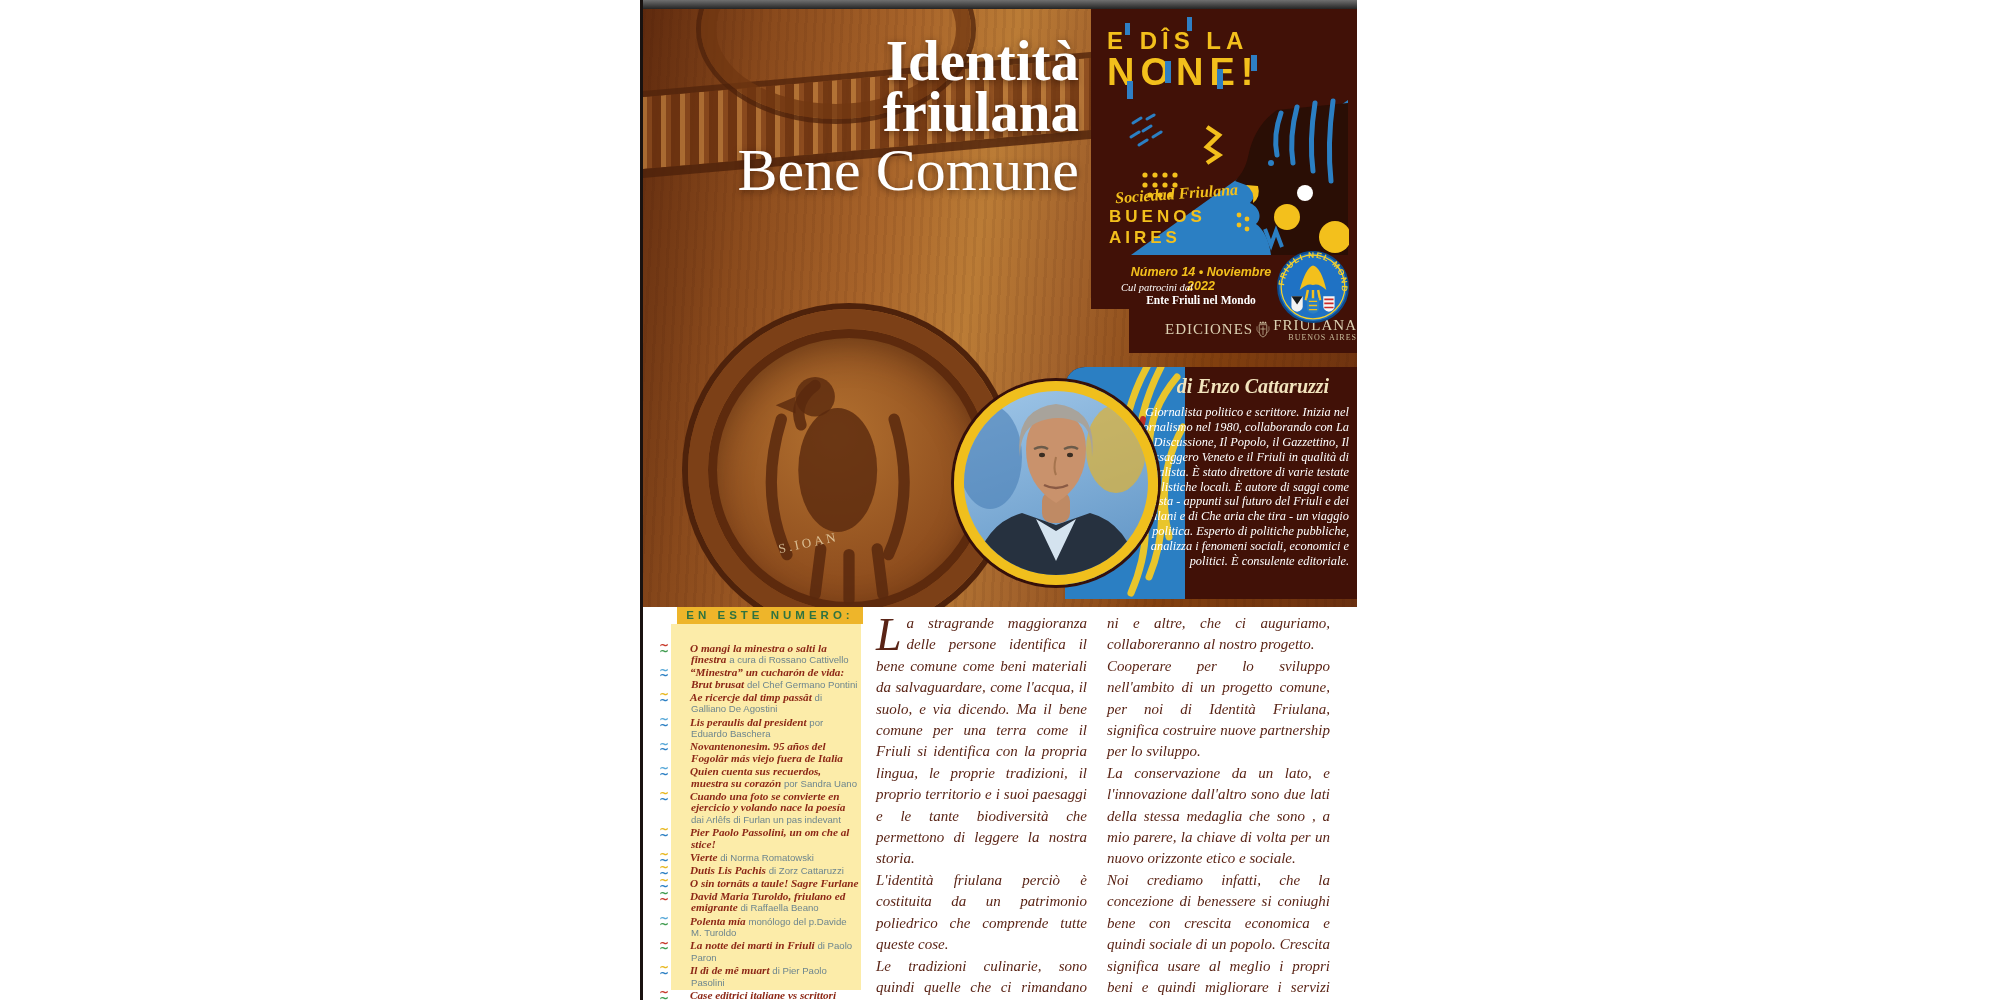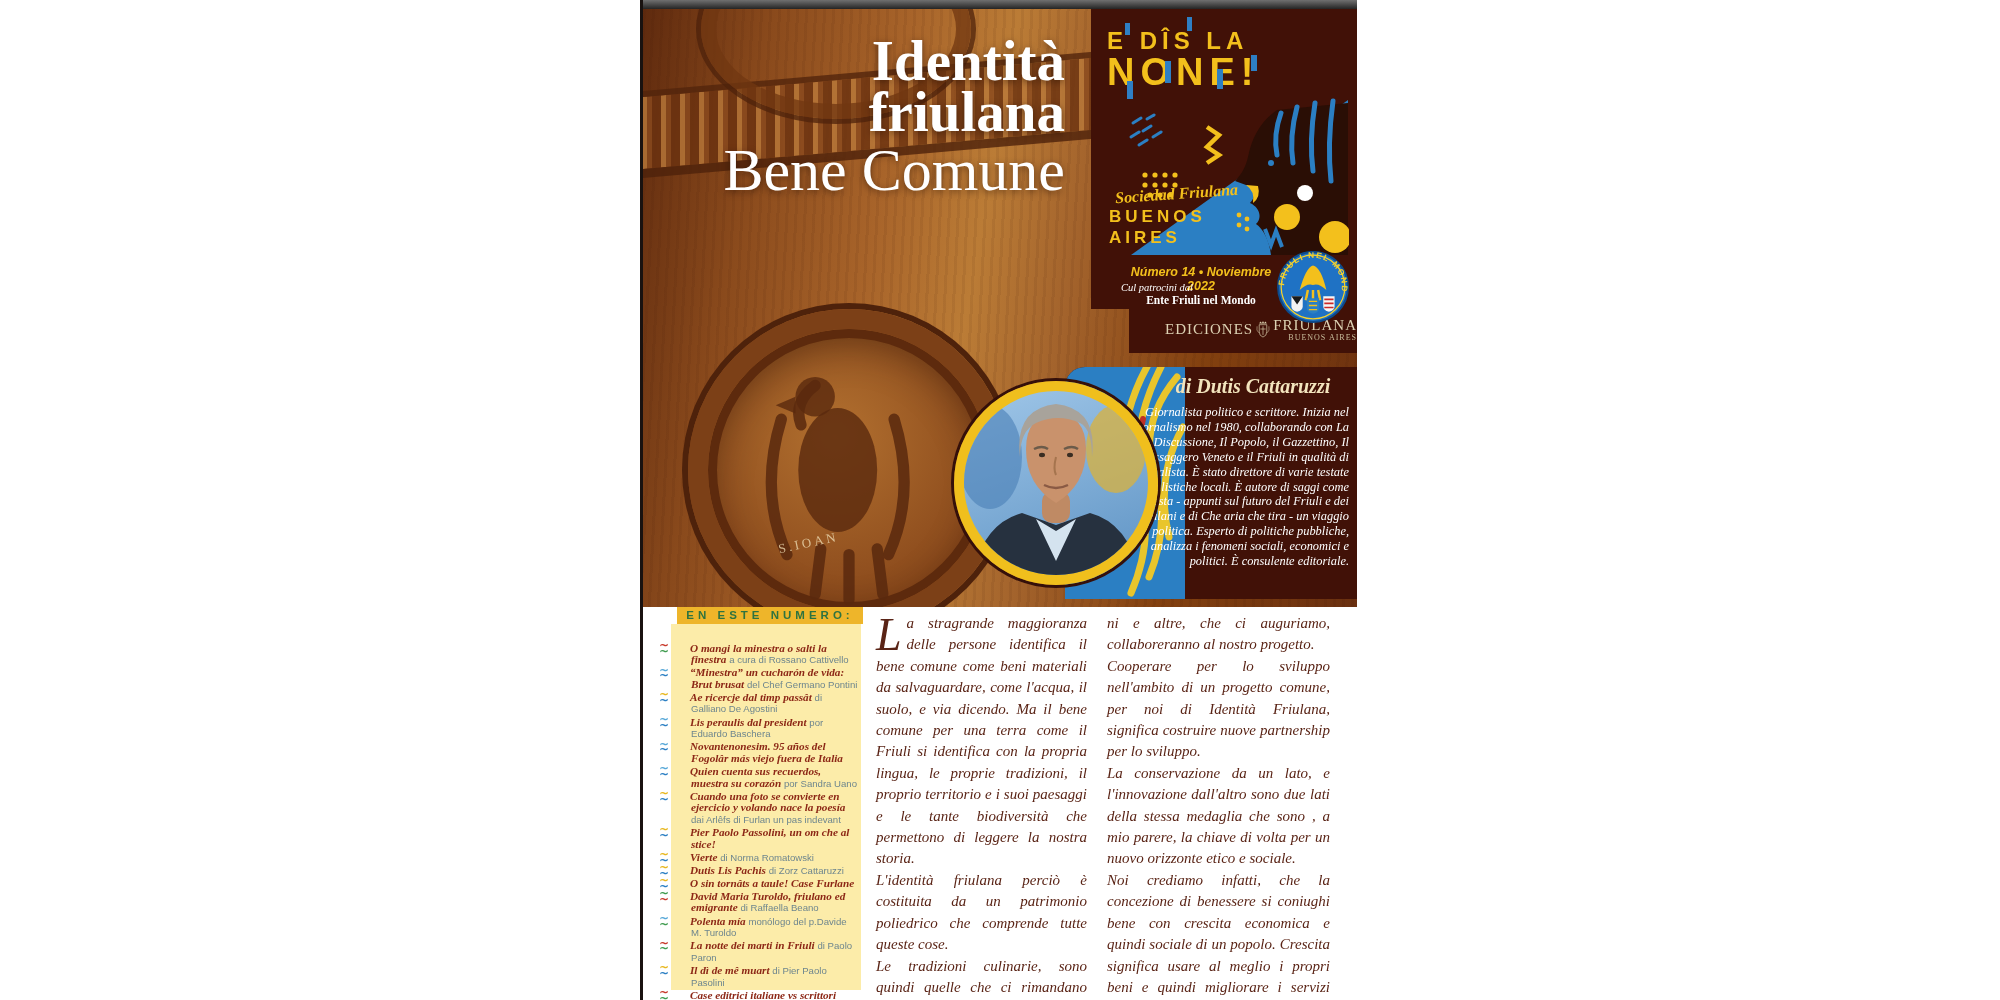--- a/index.html
+++ b/index.html
@@ -21,21 +21,21 @@
   .medallion-top{position:absolute;left:58px;top:-70px;width:240px;height:150px;border-radius:50%;
         border:15px solid #713711;box-shadow:0 0 0 5px #4e220b;opacity:.75;}
   .medallion{position:absolute;left:45px;top:300px;width:282px;height:282px;border-radius:50%;
         border:20px solid #7c4017;
         background:radial-gradient(circle at 45% 38%,#b2702f,#8f4e1e 62%,#6f350f);
         box-shadow:0 0 0 6px #4e220b, inset 0 0 0 9px #5d2a0d, inset 0 12px 40px rgba(30,8,0,.45);}
   .medallion svg{position:absolute;left:0;top:0;}
   .sioan{position:absolute;left:70px;top:206px;color:#ecd9b0;font-size:13px;letter-spacing:3px;
         transform:rotate(-12deg);opacity:.8;}
 
-  .title-block{position:absolute;right:292px;top:26px;text-align:right;color:#fff;z-index:3;padding-left:29px;}
+  .title-block{position:absolute;right:278px;top:26px;text-align:right;color:#fff;z-index:3;padding-left:29px;}
   .title-bold{font-size:57px;font-weight:bold;line-height:51px;margin:0;
         text-shadow:0 2px 7px rgba(35,12,2,.55);}
   .title-light{font-size:60px;font-weight:normal;line-height:54px;margin:6px 0 0;
         text-shadow:0 2px 7px rgba(35,12,2,.55);}
 
   
   .logo-panel{position:absolute;right:0;top:0;width:266px;height:300px;background:#411107;z-index:2;}
   .logo-l1{position:absolute;left:16px;top:18px;color:#f3c01c;font-family:"Liberation Sans",sans-serif;
         font-weight:bold;font-size:24px;letter-spacing:5px;}
   .logo-l2{position:absolute;left:16px;top:42px;color:#f3c01c;font-family:"Liberation Sans",sans-serif;
@@ -237,21 +237,21 @@
           <rect width="120" height="232" fill="#2b7fc3"></rect>
           <g stroke="#e9c52c" stroke-width="7" fill="none" stroke-linecap="round">
             <path d="M112,10 Q70,60 92,120 Q104,160 84,210"></path>
             <path d="M96,0 Q60,70 78,140 Q86,180 66,226"></path>
             <path d="M118,60 Q90,110 104,170"></path>
             <path d="M84,-4 Q48,60 60,130"></path>
           </g>
           <path d="M78,52 L58,150" stroke="#c03026" stroke-width="6" stroke-linecap="round"></path>
           <path d="M62,88 L86,98" stroke="#c03026" stroke-width="5" stroke-linecap="round"></path>
         </svg>
-        <div class="byline">di Dutis Cattaruzzi</div>
+        <div class="byline">di Enzo Cattaruzzi</div>
         <div class="bio">Giornalista politico e scrittore. Inizia nel giornalismo nel 1980, collaborando con La Discussione, Il Popolo, il Gazzettino, Il Messaggero Veneto e il Friuli in qualità di editorialista. È stato direttore di varie testate giornalistiche locali. È autore di saggi come Su la testa - appunti sul futuro del Friuli e dei friulani e di Che aria che tira - un viaggio nella politica. Esperto di politiche pubbliche, analizza i fenomeni sociali, economici e politici. È consulente editoriale.</div>
       </div>
 
       <div class="portrait">
         <svg width="184" height="184" viewBox="0 0 184 184">
           <ellipse cx="152" cy="58" rx="30" ry="44" fill="#d9b13c" opacity="0.75"></ellipse>
           <ellipse cx="26" cy="66" rx="32" ry="52" fill="#4a7fb5" opacity="0.6"></ellipse>
           <path d="M8,184 Q20,132 58,122 L92,134 L126,122 Q164,132 176,184 Z" fill="#26313f"></path>
           <polygon points="72,128 92,170 112,128 92,140" fill="#d4e3ef"></polygon>
           <rect x="78" y="100" width="28" height="32" rx="10" fill="#bf8a64"></rect>
@@ -273,21 +273,21 @@
           <li><span class="wv"><i style="color: rgb(200, 57, 43);"></i><i style="color: rgb(63, 155, 79);"></i></span><span>O mangi la minestra o salti la finestra</span> <span class="credit">a cura di Rossano Cattivello</span></li>
           <li><span class="wv"><i style="color: rgb(87, 168, 216);"></i><i style="color: rgb(43, 127, 195);"></i></span><span>“Minestra” un cucharón de vida: Brut brusat</span> <span class="credit">del Chef Germano Pontini</span></li>
           <li><span class="wv"><i style="color: rgb(232, 184, 32);"></i><i style="color: rgb(43, 127, 195);"></i></span><span>Ae ricercje dal timp passât</span> <span class="credit">di Galliano De Agostini</span></li>
           <li><span class="wv"><i style="color: rgb(87, 168, 216);"></i><i style="color: rgb(43, 127, 195);"></i></span><span>Lis peraulis dal president</span> <span class="credit">por Eduardo Baschera</span></li>
           <li><span class="wv"><i style="color: rgb(87, 168, 216);"></i><i style="color: rgb(43, 127, 195);"></i></span><span>Novantenonesim. 95 años del Fogolâr más viejo fuera de Italia</span> <span class="credit"></span></li>
           <li><span class="wv"><i style="color: rgb(87, 168, 216);"></i><i style="color: rgb(43, 127, 195);"></i></span><span>Quien cuenta sus recuerdos, muestra su corazón</span> <span class="credit">por Sandra Uano</span></li>
           <li><span class="wv"><i style="color: rgb(232, 184, 32);"></i><i style="color: rgb(43, 127, 195);"></i></span><span>Cuando una foto se convierte en ejercicio y volando nace la poesía</span> <span class="credit">dai Arlêfs di Furlan un pas indevant</span></li>
           <li><span class="wv"><i style="color: rgb(232, 184, 32);"></i><i style="color: rgb(43, 127, 195);"></i></span><span>Pier Paolo Passolini, un om che al stice!</span> <span class="credit"></span></li>
           <li><span class="wv"><i style="color: rgb(232, 184, 32);"></i><i style="color: rgb(43, 127, 195);"></i></span><span>Vierte</span> <span class="credit">di Norma Romatowski</span></li>
           <li><span class="wv"><i style="color: rgb(232, 184, 32);"></i><i style="color: rgb(43, 127, 195);"></i></span><span>Dutis Lis Pachis</span> <span class="credit">di Zorz Cattaruzzi</span></li>
-          <li><span class="wv"><i style="color: rgb(232, 184, 32);"></i><i style="color: rgb(43, 127, 195);"></i></span><span>O sin tornâts a taule! Case Furlane</span> <span class="credit"></span></li>
+          <li><span class="wv"><i style="color: rgb(232, 184, 32);"></i><i style="color: rgb(43, 127, 195);"></i></span><span>O sin tornâts a taule! Sagre Furlane</span> <span class="credit"></span></li>
           <li><span class="wv"><i style="color: rgb(63, 155, 79);"></i><i style="color: rgb(200, 57, 43);"></i></span><span>David Maria Turoldo, friulano ed emigrante</span> <span class="credit">di Raffaella Beano</span></li>
           <li><span class="wv"><i style="color: rgb(87, 168, 216);"></i><i style="color: rgb(63, 155, 79);"></i></span><span>Polenta mía</span> <span class="credit">monólogo del p.Davide M. Turoldo</span></li>
           <li><span class="wv"><i style="color: rgb(200, 57, 43);"></i><i style="color: rgb(63, 155, 79);"></i></span><span>La notte dei marti in Friuli</span> <span class="credit">di Paolo Paron</span></li>
           <li><span class="wv"><i style="color: rgb(232, 184, 32);"></i><i style="color: rgb(43, 127, 195);"></i></span><span>Il dì de mê muart</span> <span class="credit">di Pier Paolo Pasolini</span></li>
           <li><span class="wv"><i style="color: rgb(200, 57, 43);"></i><i style="color: rgb(63, 155, 79);"></i></span><span>Case editrici italiane vs scrittori esordienti</span> <span class="credit">di Susana Costa</span></li>
 
         </ul>
       </div>
 
       <div class="col col1">

